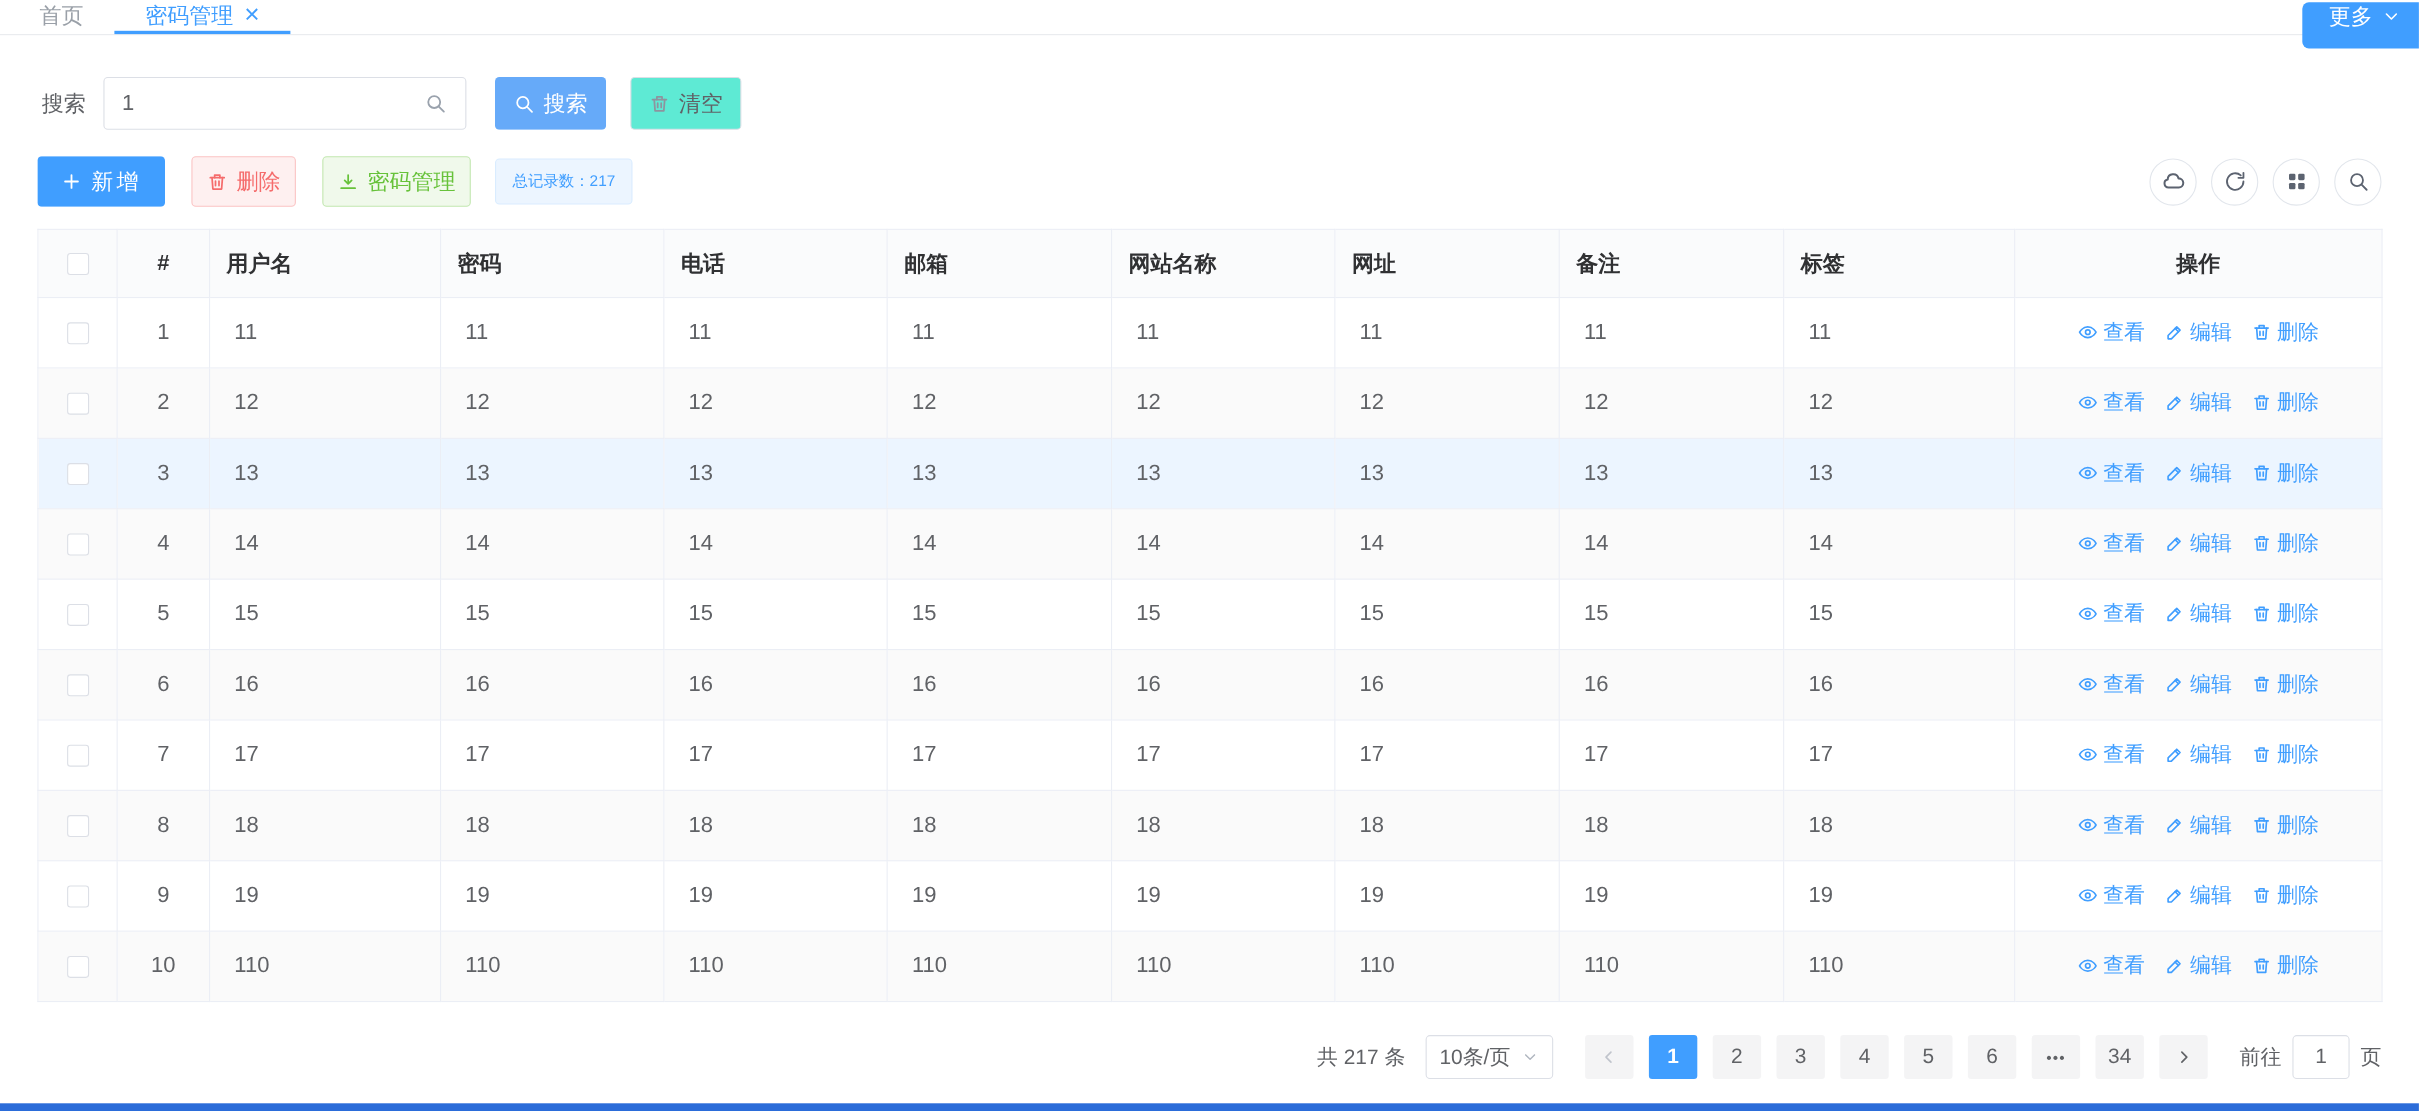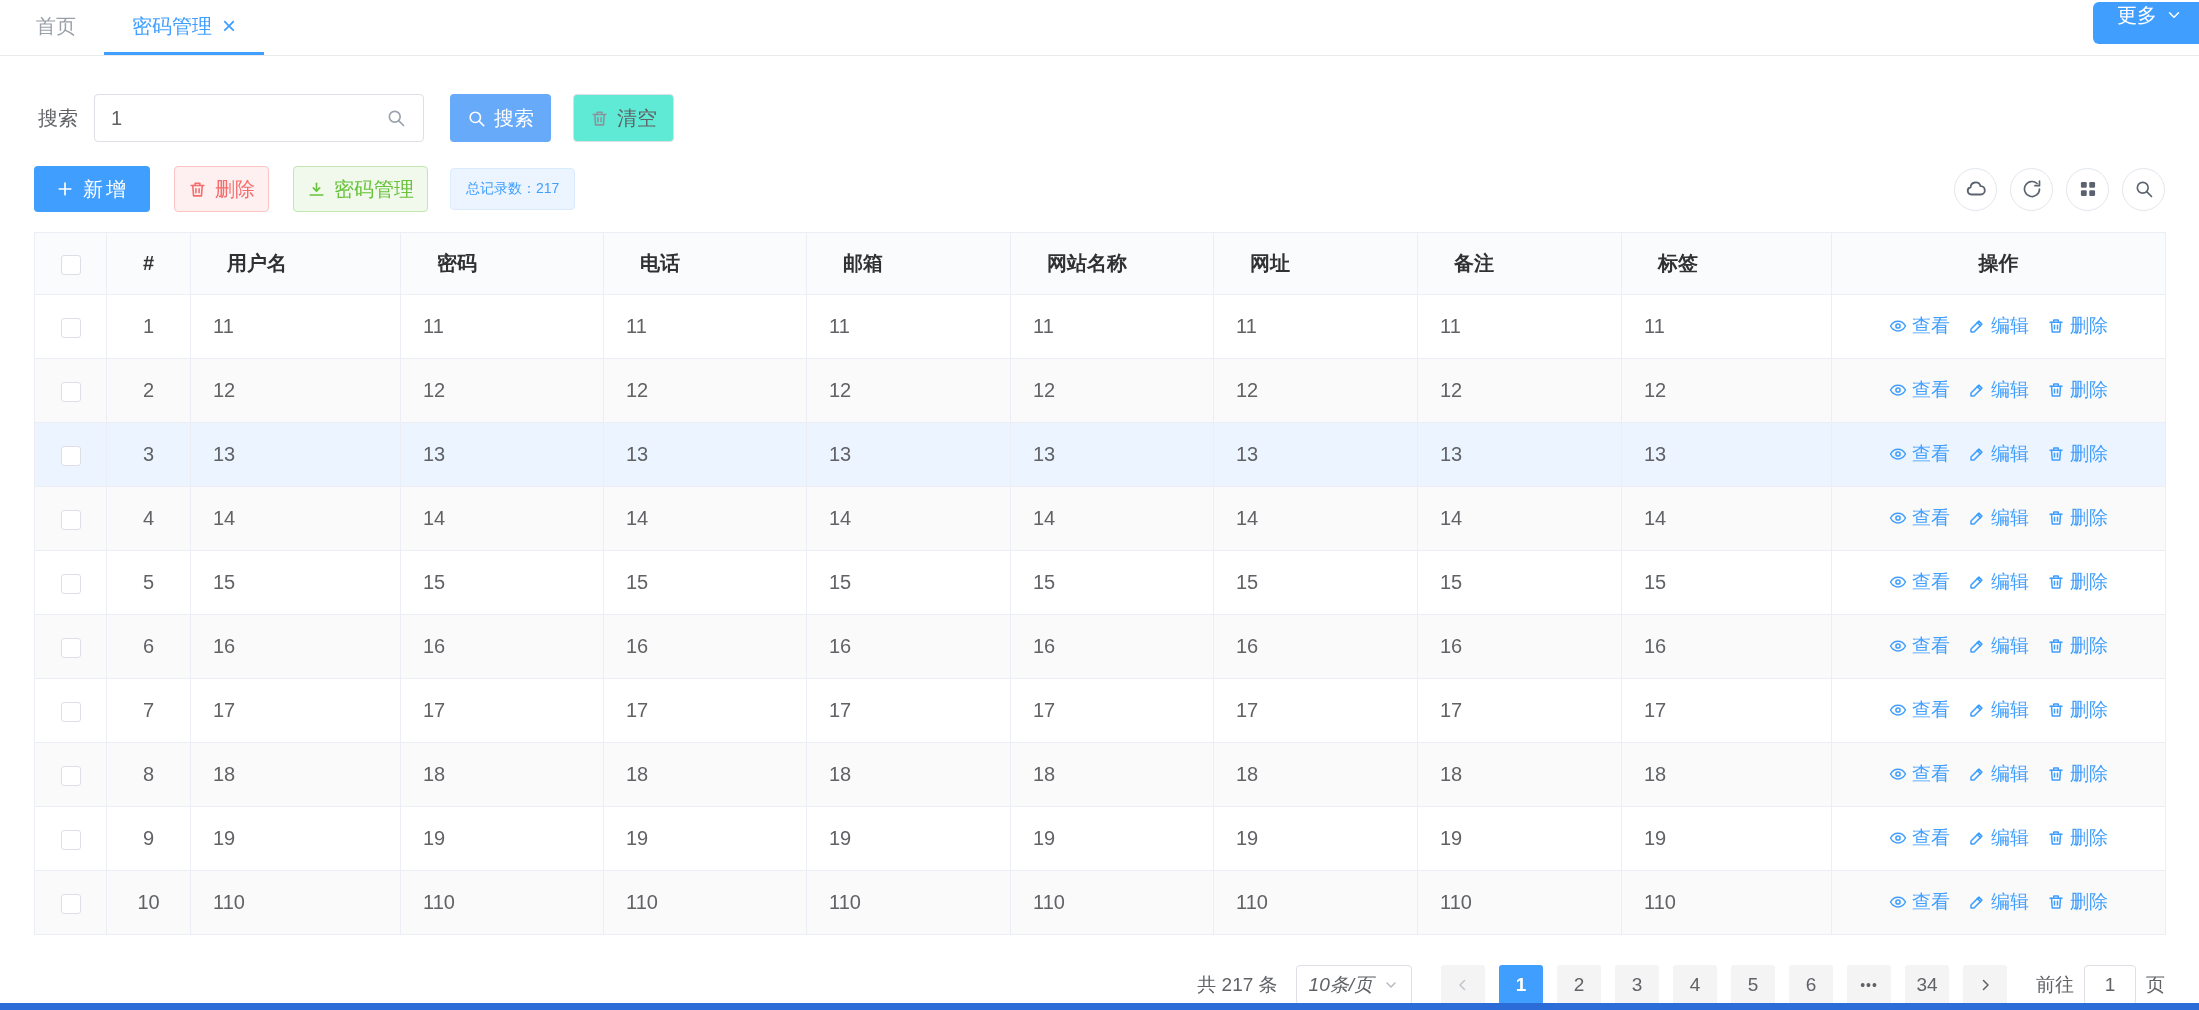--- a/index.html
+++ b/index.html
@@ -1,21 +1,21 @@
 <!DOCTYPE html>
 <html><head>
 <meta charset="utf-8">
 <style>
   * { box-sizing: border-box; margin: 0; padding: 0; }
   body { background: #fff; }
   .page { width: 2199px; height: 1010px; position: relative; overflow: hidden; background: #fff;
           font-family: "Liberation Sans", "DejaVu Sans", sans-serif; font-size: 20px; color: #606266; }
 
   
-  .tabbar { height: 56px; display: flex; align-items: stretch; border-bottom: 1px solid #e8eaee; position: relative; padding-left: 8px; }
+  .tabbar { height: 32px; display: flex; align-items: stretch; border-bottom: 1px solid #e8eaee; position: relative; padding-left: 8px; }
   .tab { display: flex; align-items: center; gap: 10px; padding: 0 28px; font-size: 20px; color: #9aa0a8; cursor: pointer; border-bottom: 3px solid transparent; }
   .tab.active { color: #409EFF; border-bottom-color: #409EFF; }
   .tab-close { font-size: 24px; line-height: 1; }
   .more-btn { position: absolute; right: 0; top: 2px; height: 42px; background: #409EFF; color: #fff; border: none;
               display: flex; align-items: center; gap: 8px; padding: 0 16px 16px 24px; font-size: 20px;
               border-radius: 6px 0 0 6px; cursor: pointer; font-family: Liberation Sans, sans-serif; }
   .more-btn .ci { display: flex; }
 
   
   .search-row { display: flex; align-items: center; margin: 38px 34px 0 38px; }
@@ -39,37 +39,37 @@
   .tag-total { display: inline-flex; align-items: center; height: 42px; padding: 0 15px; background: #ecf5ff;
                border: 1px solid #d9ecff; border-radius: 4px; color: #409EFF; font-size: 14px; margin-left: 22px; }
   .tool-icons { margin-left: auto; display: flex; gap: 13px; }
   .tool-circle { width: 43px; height: 43px; border-radius: 50%; border: 1px solid #e2e6ec; background: #fff;
                  display: flex; align-items: center; justify-content: center; color: #5c6370; cursor: pointer; }
   .tool-circle span { display: flex; }
 
   
   .data-table { width: 2131px; margin: 20px 34px 0 34px; border-collapse: collapse; table-layout: fixed; background: #fff; }
   .data-table th, .data-table td { border: 1px solid #ebeef5; font-size: 20px; overflow: hidden; white-space: nowrap; }
-  .data-table th { height: 62px; background: #fafbfc; color: #303133; font-weight: bold; text-align: left; padding: 0 36px; }
+  .data-table th { height: 62px; background: #fafbfc; color: #303133; font-weight: bold; text-align: left; padding: 0 15px; }
   .data-table td { height: 64px; color: #606266; padding: 0 22px; }
   .data-table th.col-check, .data-table td.col-check,
   .data-table th.col-num,  .data-table td.col-num,
   .data-table th.col-op,   .data-table td.col-op { text-align: center; padding: 0; }
   .data-table tbody tr { background: #fff; }
   .data-table tbody tr:nth-child(even) { background: #fafafa; }
   .data-table tbody tr.hovered { background: #ecf5ff; }
   .checkbox { display: inline-block; width: 20px; height: 20px; border: 1px solid #dcdfe6; border-radius: 3px; background: #fff; vertical-align: middle; cursor: pointer; }
   .op-link { display: inline-flex; align-items: center; gap: 5px; color: #409EFF; margin: 0 9px; font-size: 19px; cursor: pointer; text-decoration: none; text-align: right; }
   .op-ic { display: flex; }
 
   
   .pagination { display: flex; align-items: center; justify-content: flex-end; margin: 30px 34px 0 34px; font-size: 19px; color: #606266; }
   .pg-total { margin-right: 18px; }
   .page-size { display: flex; align-items: center; gap: 10px; height: 40px; padding: 0 12px; border: 1px solid #dcdfe6;
-               border-radius: 4px; background: #fff; color: #606266; cursor: pointer; margin-right: 22px; font-style: italic; }
+               border-radius: 4px; background: #fff; color: #606266; cursor: pointer; margin-right: 22px; }
   .sel-caret { display: flex; color: #b1b7c0; }
   .pg { min-width: 44px; height: 40px; margin: 0 7px; border: none; border-radius: 3px; background: #f4f4f5; color: #606266;
         font-size: 19px; font-family: inherit; display: inline-flex; align-items: center; justify-content: center; cursor: pointer; }
   .pg.active { background: #409EFF; color: #fff; font-weight: bold; }
   .pg.prev { color: #c0c4cc; cursor: default; }
   .pg.more { font-size: 14px; letter-spacing: 1px; }
   .pg .ci { display: flex; }
   #pager { display: inline-flex; align-items: center; }
   .goto { display: flex; align-items: center; gap: 10px; margin-left: 22px; }
   .goto-input { width: 52px; height: 40px; border: 1px solid #dcdfe6; border-radius: 4px; text-align: center;

